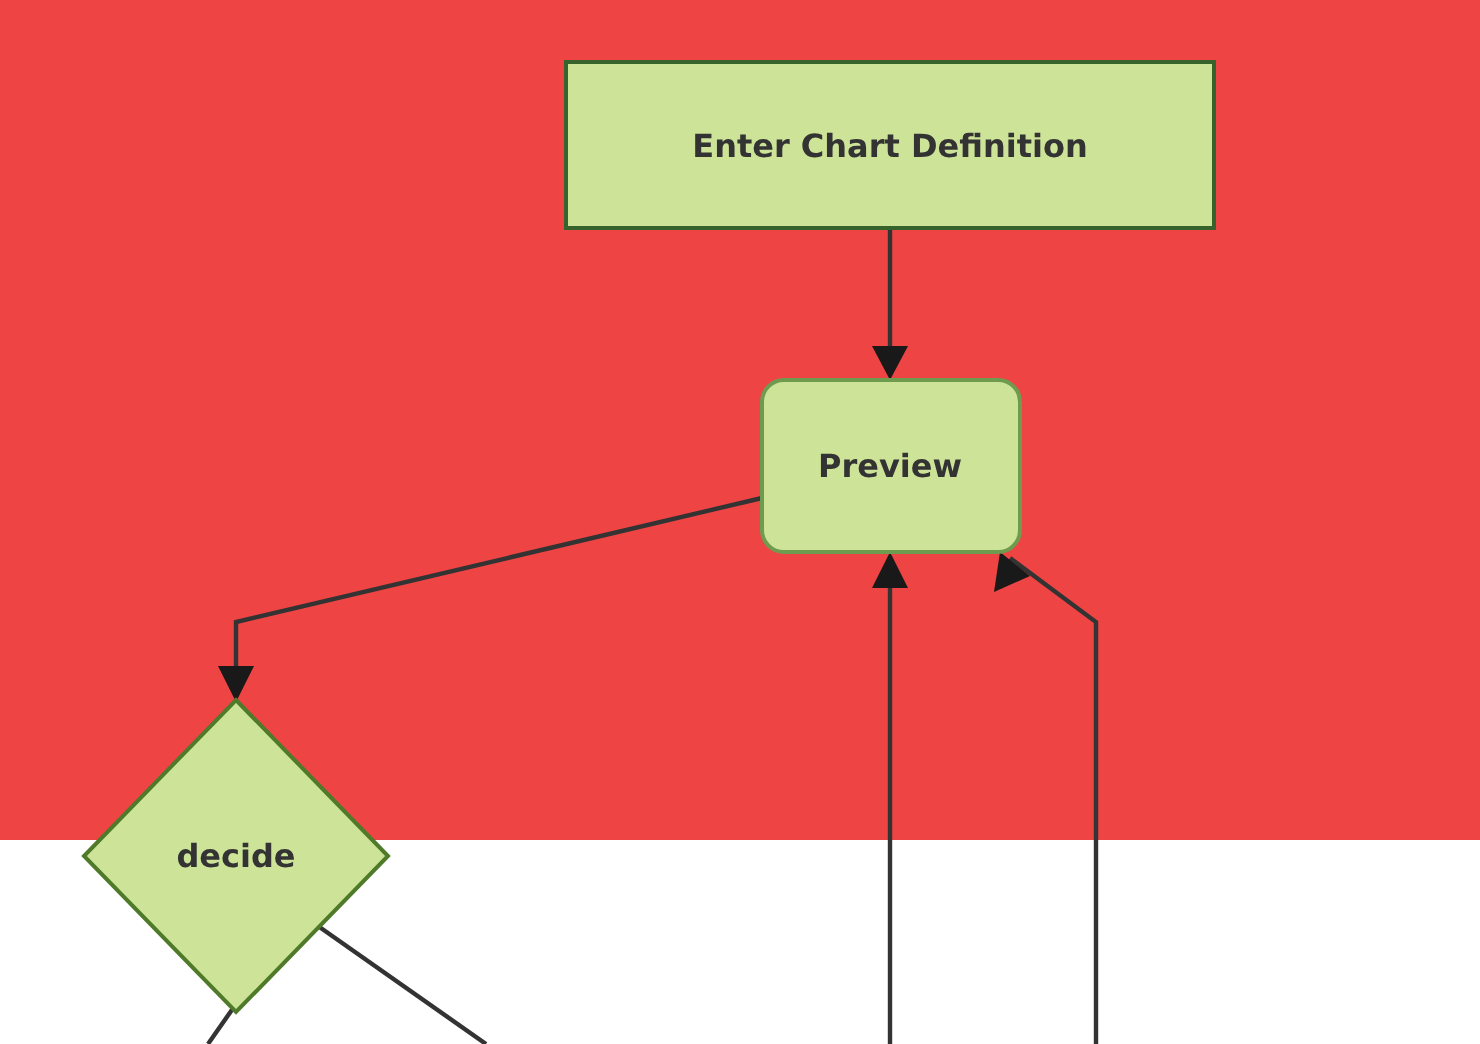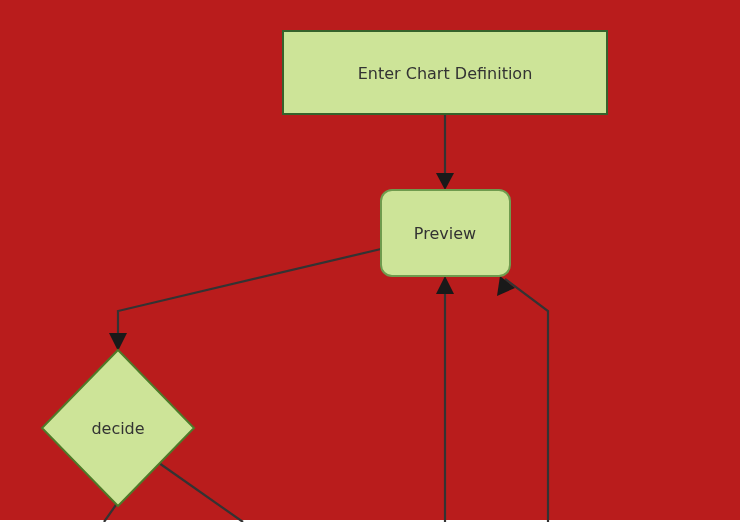--- a/index.html
+++ b/index.html
@@ -10,22 +10,23 @@
   }
   body {
     width: 740px;
     height: 522px;
     overflow: hidden;
     font-family: "DejaVu Sans", sans-serif;
   }
   #diagram-canvas {
     position: relative;
     width: 740px;
-    height: 520px;
-    background: #b91c1c;
+    height: 420px;
+    background: #ef4444;
+    font-weight: bold;
   }
   #flow-svg {
     position: absolute;
     top: 0;
     left: 0;
     width: 740px;
     height: 522px;
     display: block;
   }
   .node-shape {

